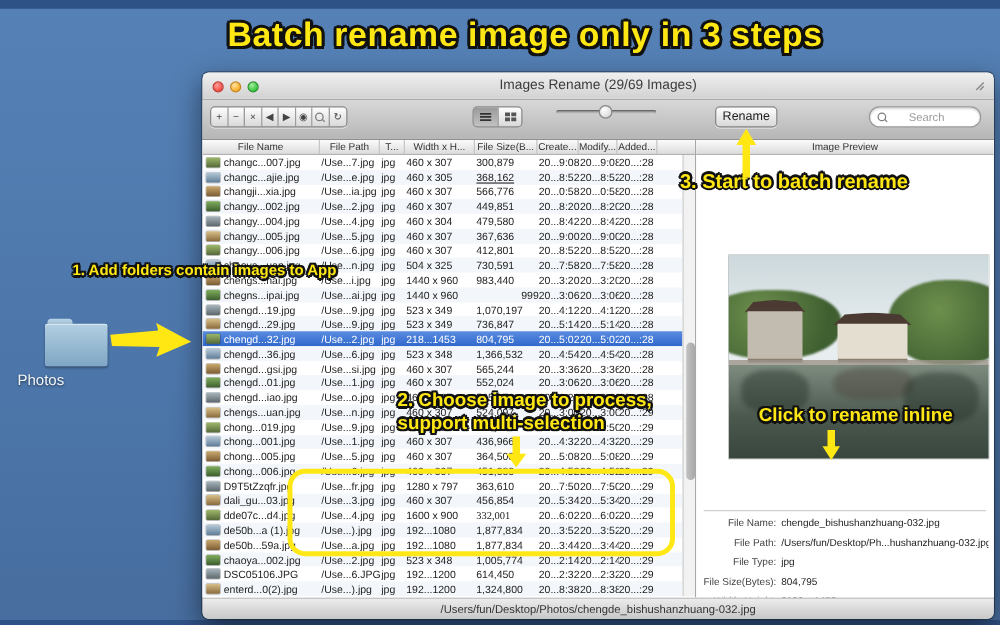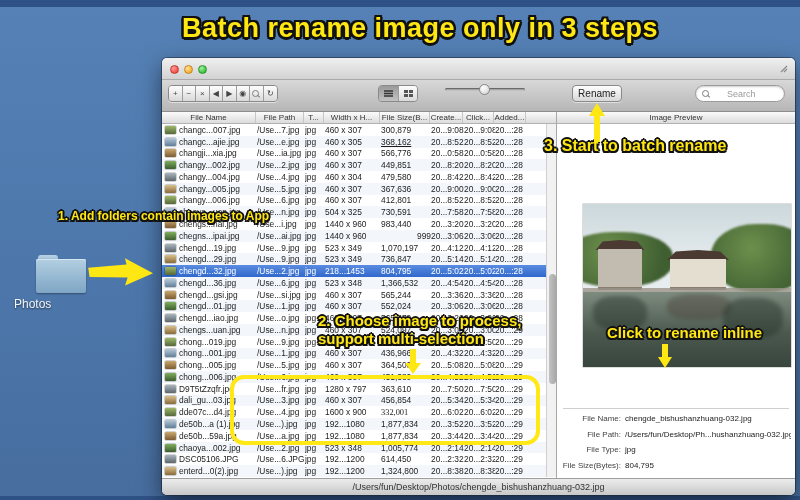--- a/index.html
+++ b/index.html
@@ -141,20 +141,21 @@
     <polygon points="0,12 38,6 36,0 65,13 38,27 40,19 2,21" fill="#ffe714" stroke="#111" stroke-width="0" transform="rotate(4 32 14)"></polygon>
   </svg>
 
   <div class="window">
     <div class="titlebar">
       <div class="lights">
         <div class="light red"></div>
         <div class="light yellow"></div>
         <div class="light green"></div>
       </div>
+      <div class="win-title">Images Rename (29/69 Images)</div>
       <svg class="resize-glyph" width="10" height="10">
         <path d="M2 8 L8 2 M5 8 L8 5" stroke="#8a8a8a" stroke-width="1.2" fill="none"></path>
       </svg>
     </div>
 
     <div class="toolbar">
       <div class="btn-group" id="tb-group">
           <div class="tb-btn">+</div>
           <div class="tb-btn">−</div>
           <div class="tb-btn">×</div>
@@ -200,21 +201,21 @@
     </div>
 
     <div class="content">
       <div class="hdr-row" id="hdr-row">
           <div class="hdr-cell" style="width: 94px;">File Name</div>
           <div class="hdr-cell" style="width: 48px;">File Path</div>
           <div class="hdr-cell" style="width: 20px;">T...</div>
           <div class="hdr-cell" style="width: 56px;">Width x H...</div>
           <div class="hdr-cell" style="width: 50px;">File Size(B...</div>
           <div class="hdr-cell" style="width: 33px;">Create...</div>
-          <div class="hdr-cell" style="width: 31px;">Click...</div>
+          <div class="hdr-cell" style="width: 31px;">Modify...</div>
           <div class="hdr-cell" style="width: 32px;">Added...</div>
           <div class="hdr-cell" style="width: 31px;"></div>
         </div>
       <div class="rows" id="rows">
           <div class="trow ">
             <div class="thumb t0"></div>
             <div class="tcell" style="width: 78px;">changc...007.jpg</div>
             <div class="tcell" style="width: 48px;">/Use...7.jpg</div>
             <div class="tcell" style="width: 20px;">jpg</div>
             <div class="tcell" style="width: 56px;">460 x 307</div>

